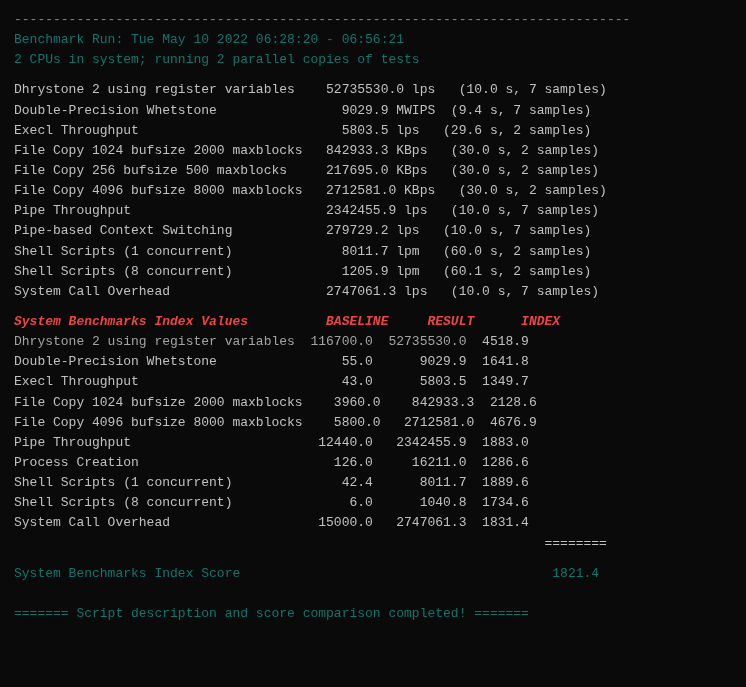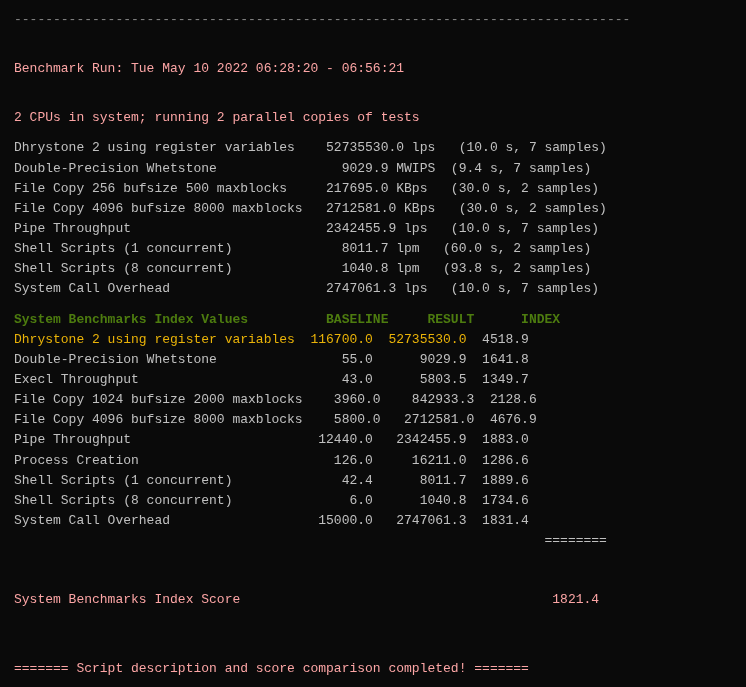--- a/index.html
+++ b/index.html
@@ -12,45 +12,49 @@
       min-height: 687px;
       padding: 10px 14px;
     }
     .terminal {
       width: 100%;
     }
     .line {
       line-height: 1.55;
       white-space: pre;
     }
-    .red { color: #eab308; }
-    .white { color: #fca5a5; margin-top: 29px; }
+    .red { color: #a3a3a3; }
+    .white { color: #0f766e; }
     .separator { color: #888; }
     .section-header {
-      color: #4d7c0f;
+      color: #ef4444;
       font-weight: bold;
+      font-style: italic;
     }
     .blank { height: 10px; }
   </style>
 </head>
 <body>
 
 <div class="terminal">
   <div class="line separator">-------------------------------------------------------------------------------</div>
   <div class="line white">Benchmark Run: Tue May 10 2022 06:28:20 - 06:56:21</div>
   <div class="line white">2 CPUs in system; running 2 parallel copies of tests</div>
   <div class="blank"></div>
   <div id="benchmark-results">
       <div class="line">Dhrystone 2 using register variables    52735530.0 lps   (10.0 s, 7 samples)</div>
       <div class="line">Double-Precision Whetstone                9029.9 MWIPS  (9.4 s, 7 samples)</div>
+      <div class="line">Execl Throughput                          5803.5 lps   (29.6 s, 2 samples)</div>
+      <div class="line">File Copy 1024 bufsize 2000 maxblocks   842933.3 KBps   (30.0 s, 2 samples)</div>
       <div class="line">File Copy 256 bufsize 500 maxblocks     217695.0 KBps   (30.0 s, 2 samples)</div>
       <div class="line">File Copy 4096 bufsize 8000 maxblocks   2712581.0 KBps   (30.0 s, 2 samples)</div>
       <div class="line">Pipe Throughput                         2342455.9 lps   (10.0 s, 7 samples)</div>
+      <div class="line">Pipe-based Context Switching            279729.2 lps   (10.0 s, 7 samples)</div>
       <div class="line">Shell Scripts (1 concurrent)              8011.7 lpm   (60.0 s, 2 samples)</div>
-      <div class="line">Shell Scripts (8 concurrent)              1040.8 lpm   (93.8 s, 2 samples)</div>
+      <div class="line">Shell Scripts (8 concurrent)              1205.9 lpm   (60.1 s, 2 samples)</div>
       <div class="line">System Call Overhead                    2747061.3 lps   (10.0 s, 7 samples)</div>
     </div>
   <div class="blank"></div>
   <div class="line section-header">System Benchmarks Index Values          BASELINE     RESULT      INDEX</div>
   <div id="index-rows">
       <div class="line"><span class="red">Dhrystone 2 using register variables  116700.0  52735530.0</span>  4518.9</div>
       <div class="line">Double-Precision Whetstone                55.0      9029.9  1641.8</div>
       <div class="line">Execl Throughput                          43.0      5803.5  1349.7</div>
       <div class="line">File Copy 1024 bufsize 2000 maxblocks    3960.0    842933.3  2128.6</div>
       <div class="line">File Copy 4096 bufsize 8000 maxblocks    5800.0   2712581.0  4676.9</div>

